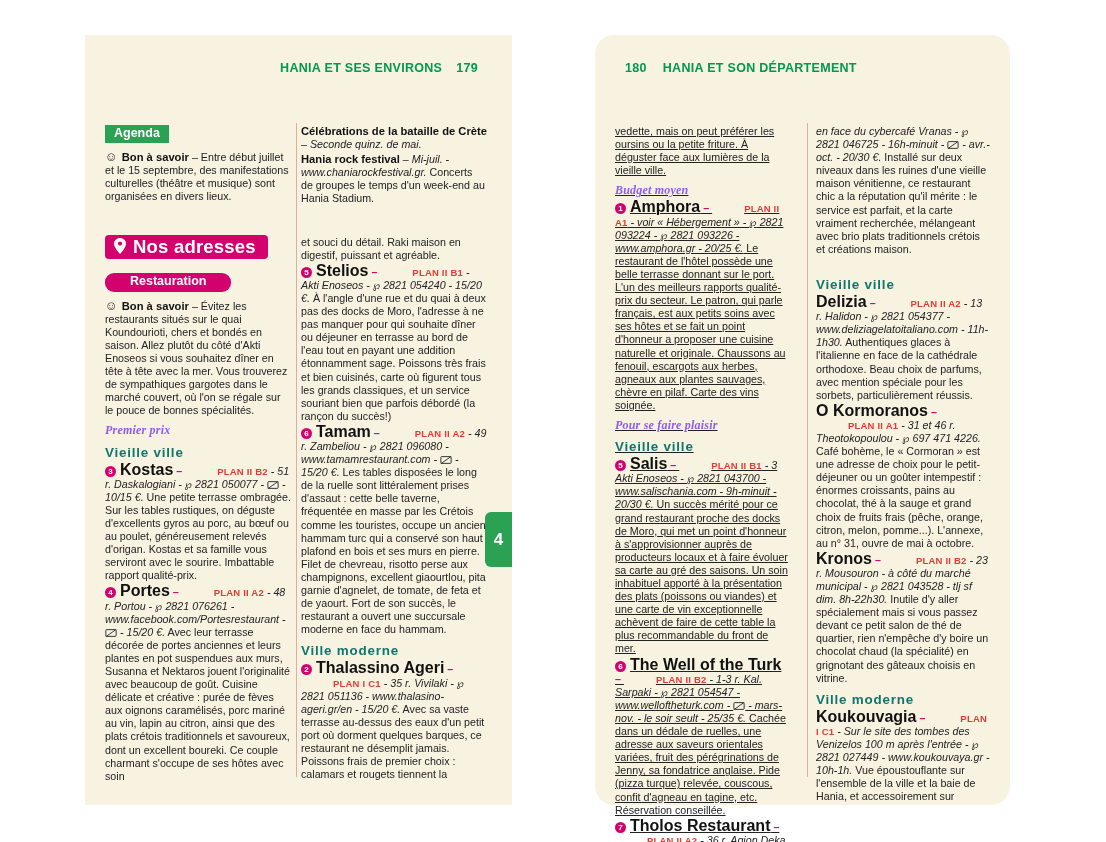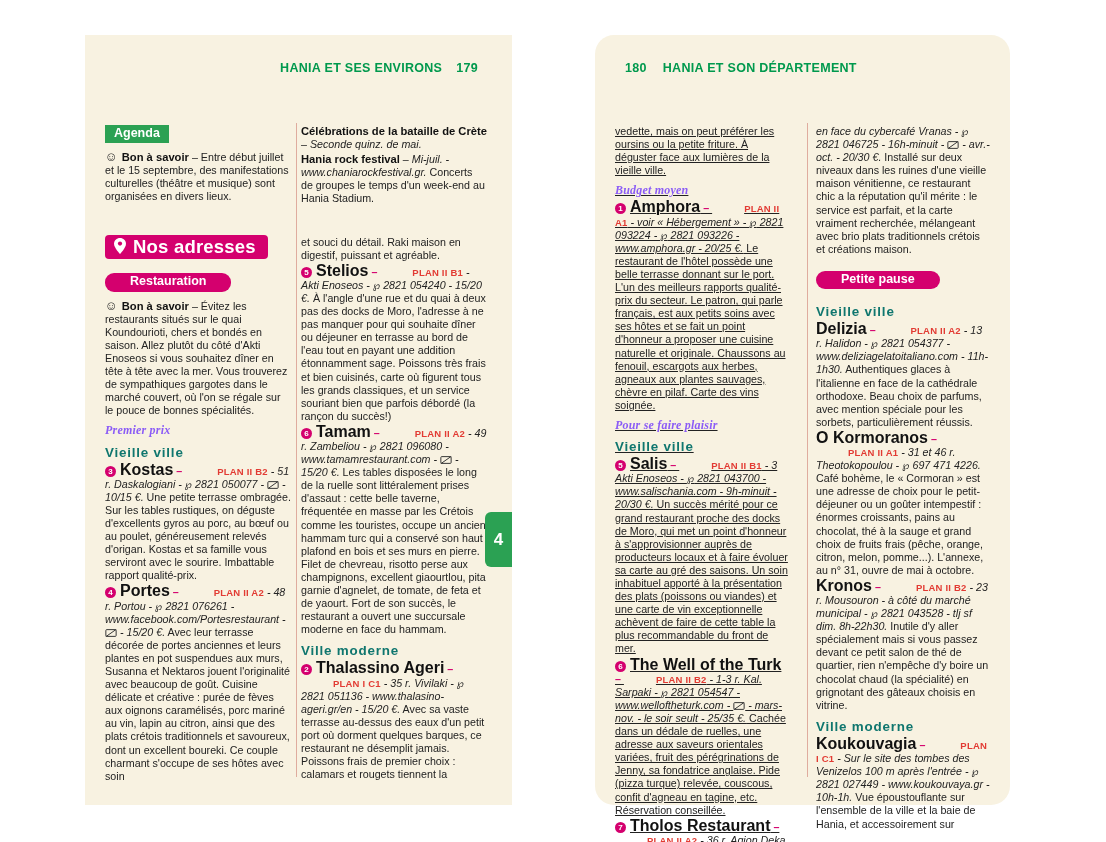--- a/index.html
+++ b/index.html
@@ -117,21 +117,20 @@
               <line x1="0.5" y1="8.8" x2="12.5" y2="0.3" stroke="#333" stroke-width="1.1"></line>
             </svg></span> - mars-nov. - le soir seult - 25/35 €.</span><span> Cachée dans un dédale de ruelles, une adresse aux saveurs orientales variées, fruit des pérégrinations de Jenny, sa fondatrice anglaise. Pide (pizza turque) relevée, couscous, confit d'agneau en tagine, etc. Réservation conseillée.</span></p>
       <p class="entry"><span class="numbadge">7</span><span class="ename">Tholos Restaurant</span><span class="esep"> – </span><span class="eplan">PLAN II A2</span><span class="einfo"> - 36 r. Agion Deka - juste</span></p>
     </div>
   <div class="col c2">
       <p class="para"><span class="it ">en face du cybercafé Vranas - <span class="tel-icon">℘</span> 2821 046725 - 16h-minuit - <span class="card-icon"><svg viewBox="0 0 13 9" width="12" height="8">
               <rect x="0.7" y="0.7" width="11.6" height="7.6" rx="1" fill="none" stroke="#333" stroke-width="1.1"></rect>
               <line x1="0.5" y1="8.8" x2="12.5" y2="0.3" stroke="#333" stroke-width="1.1"></line>
             </svg></span> - avr.-oct. - 20/30 €.</span><span> Installé sur deux niveaux dans les ruines d'une vieille maison vénitienne, ce restaurant chic a la réputation qu'il mérite : le service est parfait, et la carte vraiment recherchée, mélangeant avec brio plats traditionnels crétois et créations maison.</span></p>
       <div style="height: 12px;"></div>
-      <div><div class="sbadge">Petite pause</div></div>
       <div class="dheading">Vieille ville</div>
       <p class="entry"><span class="ename">Delizia</span><span class="esep"> – </span><span class="eplan">PLAN II A2</span><span class="einfo"> - 13 r. Halidon - <span class="tel-icon">℘</span> 2821 054377 - www.deliziagelatoitaliano.com - 11h-1h30.</span><span> Authentiques glaces à l'italienne en face de la cathédrale orthodoxe. Beau choix de parfums, avec mention spéciale pour les sorbets, particulièrement réussis.</span></p>
       <p class="entry"><span class="ename">O Kormoranos</span><span class="esep"> – </span><span class="eplan">PLAN II A1</span><span class="einfo"> - 31 et 46 r. Theotokopoulou - <span class="tel-icon">℘</span> 697 471 4226.</span><span> Café bohème, le « Cormoran » est une adresse de choix pour le petit-déjeuner ou un goûter intempestif : énormes croissants, pains au chocolat, thé à la sauge et grand choix de fruits frais (pêche, orange, citron, melon, pomme...). L'annexe, au n° 31, ouvre de mai à octobre.</span></p>
       <p class="entry"><span class="ename">Kronos</span><span class="esep"> – </span><span class="eplan">PLAN II B2</span><span class="einfo"> - 23 r. Mousouron - à côté du marché municipal - <span class="tel-icon">℘</span> 2821 043528 - tlj sf dim. 8h-22h30.</span><span> Inutile d'y aller spécialement mais si vous passez devant ce petit salon de thé de quartier, rien n'empêche d'y boire un chocolat chaud (la spécialité) en grignotant des gâteaux choisis en vitrine.</span></p>
       <div class="dheading">Ville moderne</div>
       <p class="entry"><span class="ename">Koukouvagia</span><span class="esep"> – </span><span class="eplan">PLAN I C1</span><span class="einfo"> - Sur le site des tombes des Venizelos 100 m après l'entrée - <span class="tel-icon">℘</span> 2821 027449 - www.koukouvaya.gr - 10h-1h.</span><span> Vue époustouflante sur l'ensemble de la ville et la baie de Hania, et accessoirement sur</span></p>
     </div>
 </div>
 
 </body></html>

